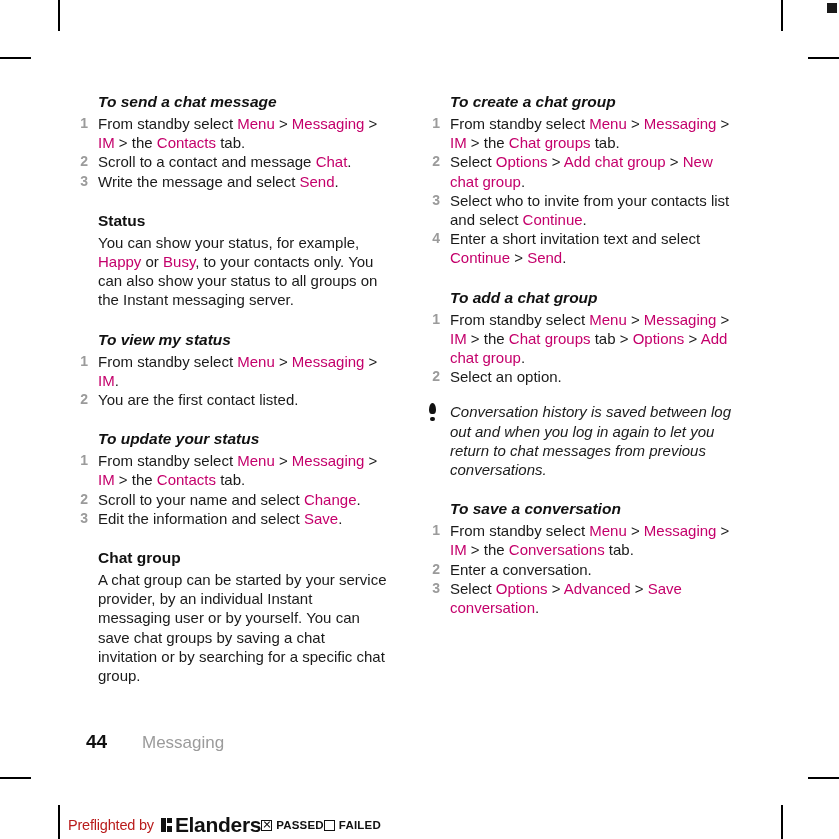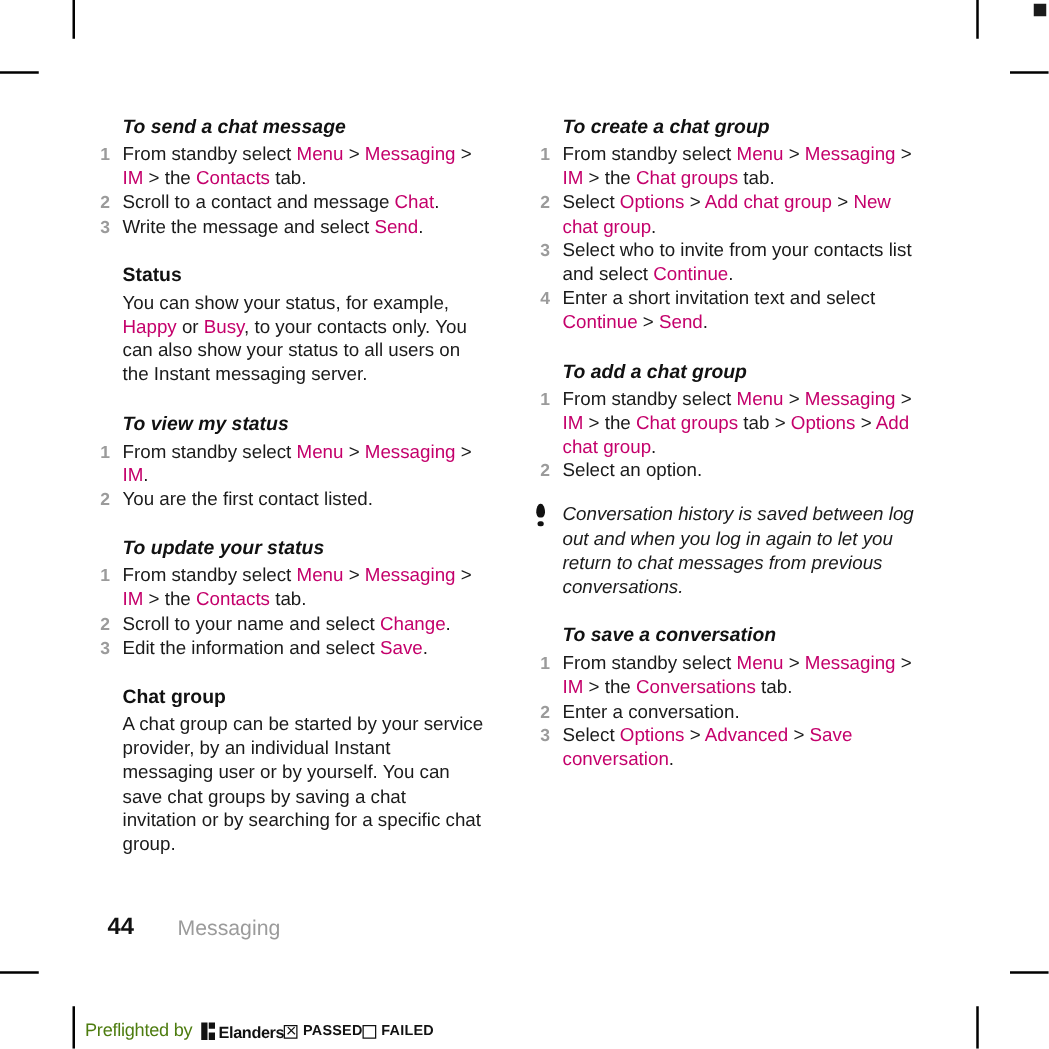--- a/index.html
+++ b/index.html
@@ -151,21 +151,21 @@
     position: absolute;
     left: 68px;
     top: 813px;
     display: flex;
     align-items: center;
     height: 24px;
     font-family: "Liberation Sans", sans-serif;
   }
   .preflight .pf-text {
     font-size: 14.5px;
-    color: #4d7c0f;
+    color: #b91c1c;
     letter-spacing: -0.2px;
   }
   .pf-logo {
     display: flex;
     align-items: center;
     margin-left: 7px;
   }
   .pf-logo .mark {
     position: relative;
     width: 11px;
@@ -174,21 +174,21 @@
   }
   .pf-logo .mark i {
     position: absolute;
     background: #111;
     display: block;
   }
   .pf-logo .mark i.b1 { left: 0;   top: 0;    width: 5px; height: 14px; }
   .pf-logo .mark i.b2 { left: 6.5px; top: 0;    width: 4.5px; height: 5px; }
   .pf-logo .mark i.b3 { left: 6.5px; top: 7.5px; width: 4.5px; height: 6.5px; }
   .pf-logo .word {
-    font-size: 13px;
+    font-size: 21px;
     font-weight: bold;
     color: #111;
     letter-spacing: -0.3px;
   }
   .pf-check {
     display: flex;
     align-items: center;
   }
   .pf-check .box {
     position: relative;
@@ -242,21 +242,21 @@
         </li>
         <li>
           <span class="num">2</span><span>Scroll to a contact and message </span><span class="hl">Chat</span><span>.</span>
         </li>
         <li>
           <span class="num">3</span><span>Write the message and select </span><span class="hl">Send</span><span>.</span>
         </li>
       </ol>
 
       <h3 class="h-plain gap-before">Status</h3>
-      <p class="para"><span>You can show your status, for example, </span><span class="hl">Happy</span><span> or </span><span class="hl">Busy</span><span>, to your contacts only. You can also show your status to all users on the Instant messaging server.</span></p>
+      <p class="para"><span>You can show your status, for example, </span><span class="hl">Happy</span><span> or </span><span class="hl">Busy</span><span>, to your contacts only. You can also show your status to all groups on the Instant messaging server.</span></p>
 
       <h3 class="h-sub gap-before">To view my status</h3>
       <ol class="steps">
         <li>
           <span class="num">1</span><span>From standby select </span><span class="hl">Menu</span><span> &gt; </span><span class="hl">Messaging</span><span> &gt; </span><span class="hl">IM</span><span>.</span>
         </li>
         <li>
           <span class="num">2</span><span>You are the first contact listed.</span>
         </li>
       </ol>

